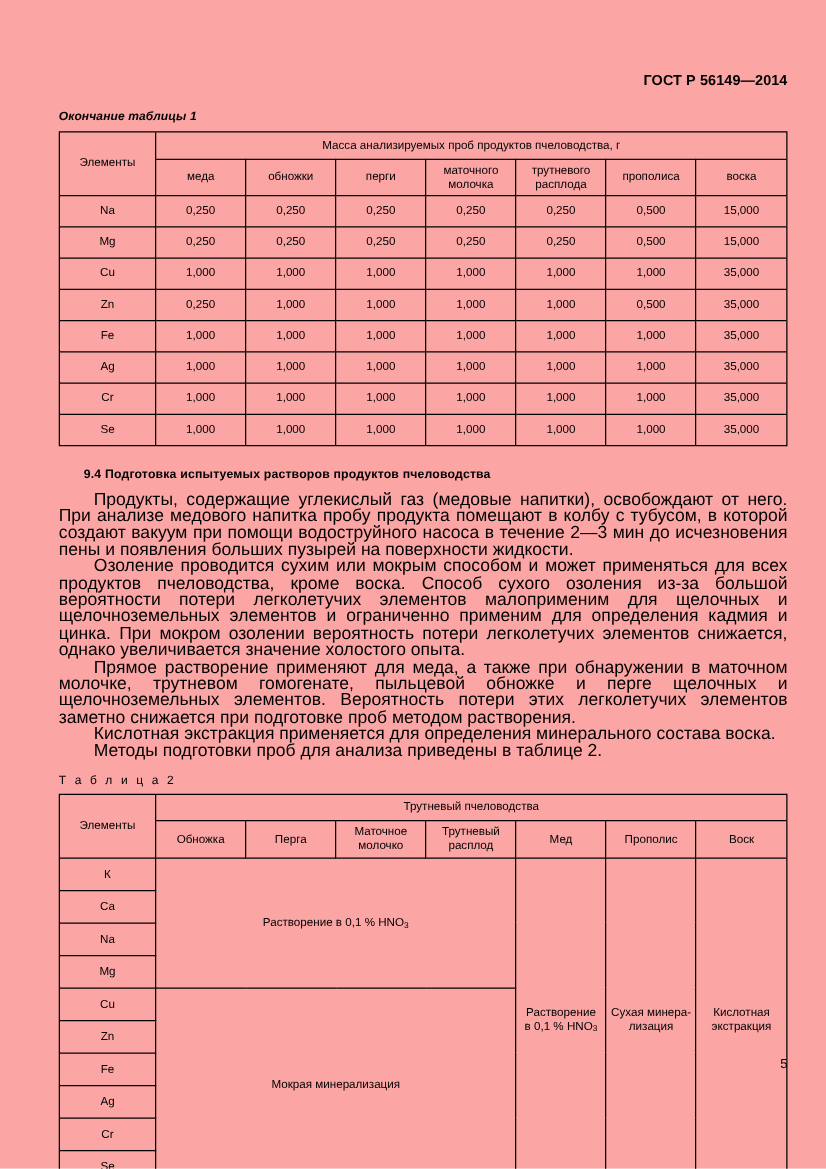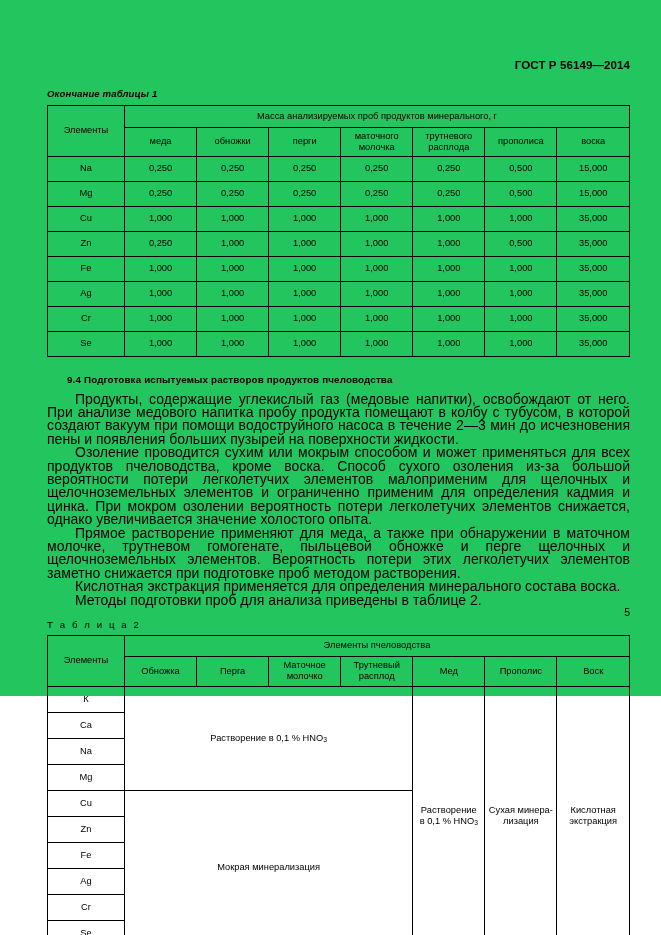--- a/index.html
+++ b/index.html
@@ -12,24 +12,24 @@
     height: 935px;
     position: relative;
     font-family: "Liberation Sans", sans-serif;
     color: #000000;
     -webkit-font-smoothing: none;
   }
   .page {
     position: absolute;
     left: 0; top: 0;
     width: 661px;
-    height: 696px;
+    height: 935px;
     box-sizing: border-box;
     padding: 0;
-    background: #22c55e;
+    background: #fca5a5;
   }
 
   
   .doc-header {
     position: absolute;
     top: 59px;
     right: 31px;
     font-size: 11.5px;
     font-weight: bold;
     letter-spacing: 0.1px;
@@ -176,21 +176,21 @@
 
   <div class="content">
 
     <div class="table-caption">Окончание таблицы 1</div>
 
     <div class="tbl-wrap">
       <table class="gost" id="table1">
         <tbody>
           <tr class="hdr-top">
             <td class="c-el" rowspan="2">Элементы</td>
-            <td colspan="7">Масса анализируемых проб продуктов минерального, г</td>
+            <td colspan="7">Масса анализируемых проб продуктов пчеловодства, г</td>
           </tr>
           <tr class="hdr-sub hdr-bottom">
             <td class="c-d">меда</td>
             <td class="c-d">обножки</td>
             <td class="c-d">перги</td>
             <td class="c-d">маточного молочка</td>
             <td class="c-d">трутневого расплода</td>
             <td class="c-d">прополиса</td>
             <td class="c-d">воска</td>
           </tr>
@@ -288,21 +288,21 @@
       <p class="para last-of-block">Методы подготовки проб для анализа приведены в таблице 2.</p>
     </div>
 
     <div class="table-caption-2">Т а б л и ц а  2</div>
 
     <div class="tbl-wrap">
       <table class="gost" id="table2">
         <tbody>
           <tr class="hdr-top">
             <td class="c-el" rowspan="2">Элементы</td>
-            <td colspan="7">Элементы пчеловодства</td>
+            <td colspan="7">Трутневый пчеловодства</td>
           </tr>
           <tr class="hdr-sub hdr-bottom">
             <td class="c-a">Обножка</td>
             <td class="c-b">Перга</td>
             <td class="c-c">Маточное молочко</td>
             <td class="c-d">Трутневый расплод</td>
             <td class="c-e">Мед</td>
             <td class="c-f">Прополис</td>
             <td class="c-g">Воск</td>
           </tr>

